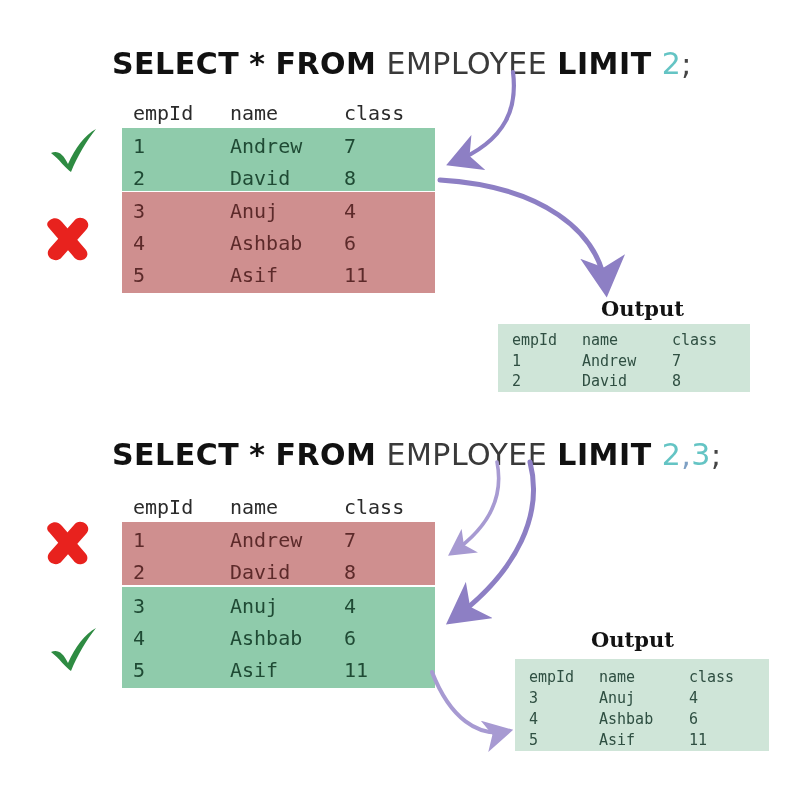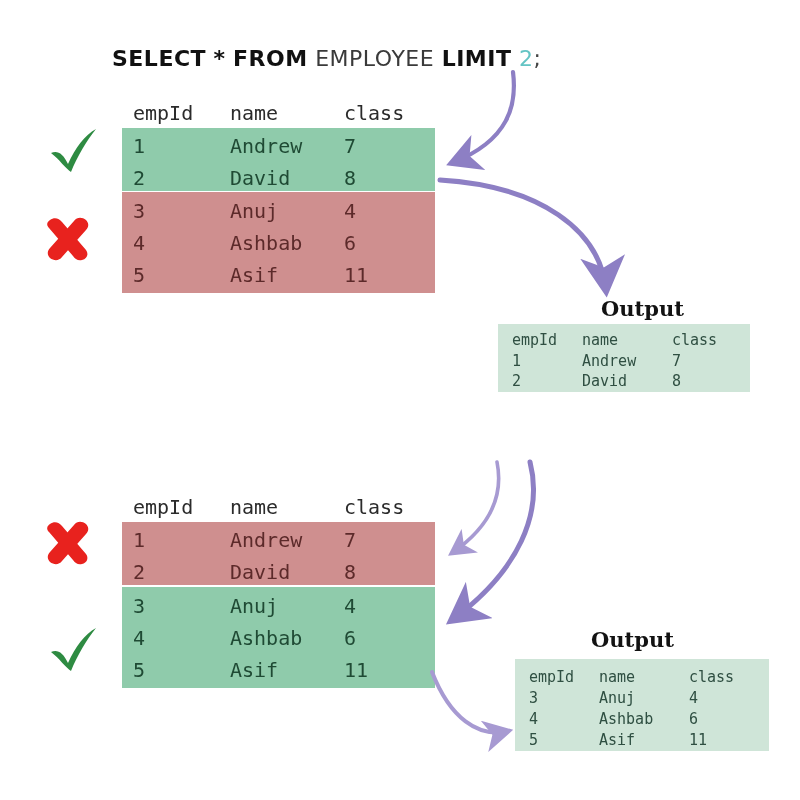--- a/index.html
+++ b/index.html
@@ -21,21 +21,21 @@
     inset: 0;
     width: 800px;
     height: 800px;
   }
 
   
   .query {
     position: absolute;
     white-space: pre;
     font-family: "DejaVu Sans", sans-serif;
-    font-size: 22px;
+    font-size: 30px;
     letter-spacing: 0.5px;
     color: #1a1a1a;
   }
   .query .kw {
     font-weight: bold;
     color: #111111;
   }
   .query .obj {
     font-weight: normal;
     color: #3a3a3a;
@@ -202,20 +202,21 @@
       <span class="o-name">Andrew</span>
       <span class="o-class">7</span>
     </div>
     <div class="orow" style="top:46px; width:252px;">
       <span class="o-id">2</span>
       <span class="o-name">David</span>
       <span class="o-class">8</span>
     </div>
   </div>
 
+  <div class="query" style="left:112px; top:437px;"><span class="kw">SELECT</span> <span class="kw">*</span> <span class="kw">FROM</span> <span class="obj">EMPLOYEE</span> <span class="kw">LIMIT</span> <span class="num">2</span><span class="punct">,</span><span class="num">3</span><span class="semi">;</span></div>
 
   <div class="tbl" style="left:122px; top:492px; width:313px; height:196px;">
     <div class="band red" style="top:30px; height:63px;"></div>
     <div class="band green" style="top:95px; height:101px;"></div>
 
     <div class="hdr" style="width:313px;">
       <span class="c-id">empId</span>
       <span class="c-name">name</span>
       <span class="c-class">class</span>
     </div>

